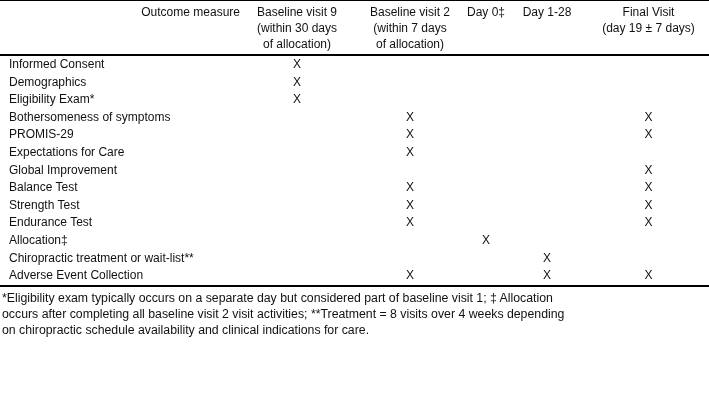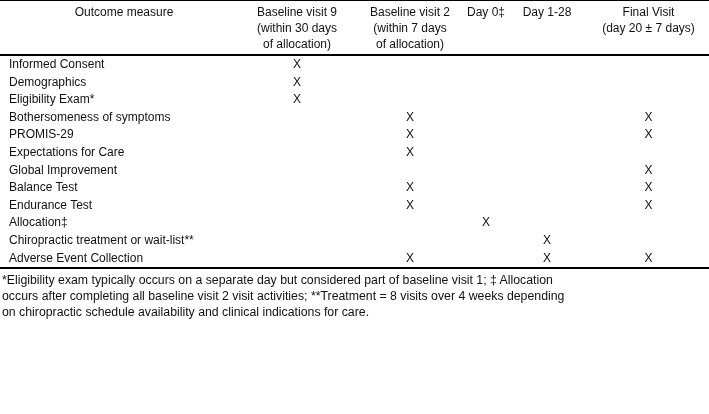--- a/index.html
+++ b/index.html
@@ -25,21 +25,21 @@
   }
   thead td {
     vertical-align: top;
     text-align: center;
     font-size: 12px;
     line-height: 16px;
     padding: 3px 0 2px 0;
     white-space: pre-line;
   }
   thead td.label {
-    text-align: center;
+    text-align: right;
     padding-left: 8px;
   }
   tbody td {
     font-size: 12px;
     height: 17.6px;
     line-height: 17.6px;
     padding: 0;
     text-align: center;
     overflow: hidden;
   }
@@ -73,21 +73,21 @@
       <td class="label">Outcome measure</td>
       <td>Baseline visit 9
 (within 30 days
 of allocation)</td>
       <td>Baseline visit 2
 (within 7 days
 of allocation)</td>
       <td>Day 0‡</td>
       <td>Day 1-28</td>
       <td>Final Visit
-(day 20 ± 7 days)</td>
+(day 19 ± 7 days)</td>
     </tr>
   </thead>
   <tbody>
       <tr>
     <td class="label">Informed Consent</td>
     <td class="mark">X</td>
     <td class="mark"></td>
     <td class="mark"></td>
     <td class="mark"></td>
     <td class="mark"></td>
@@ -142,20 +142,28 @@
   </tr>
       <tr>
     <td class="label">Balance Test</td>
     <td class="mark"></td>
     <td class="mark">X</td>
     <td class="mark"></td>
     <td class="mark"></td>
     <td class="mark">X</td>
   </tr>
       <tr>
+    <td class="label">Strength Test</td>
+    <td class="mark"></td>
+    <td class="mark">X</td>
+    <td class="mark"></td>
+    <td class="mark"></td>
+    <td class="mark">X</td>
+  </tr>
+      <tr>
     <td class="label">Endurance Test</td>
     <td class="mark"></td>
     <td class="mark">X</td>
     <td class="mark"></td>
     <td class="mark"></td>
     <td class="mark">X</td>
   </tr>
       <tr>
     <td class="label">Allocation‡</td>
     <td class="mark"></td>

